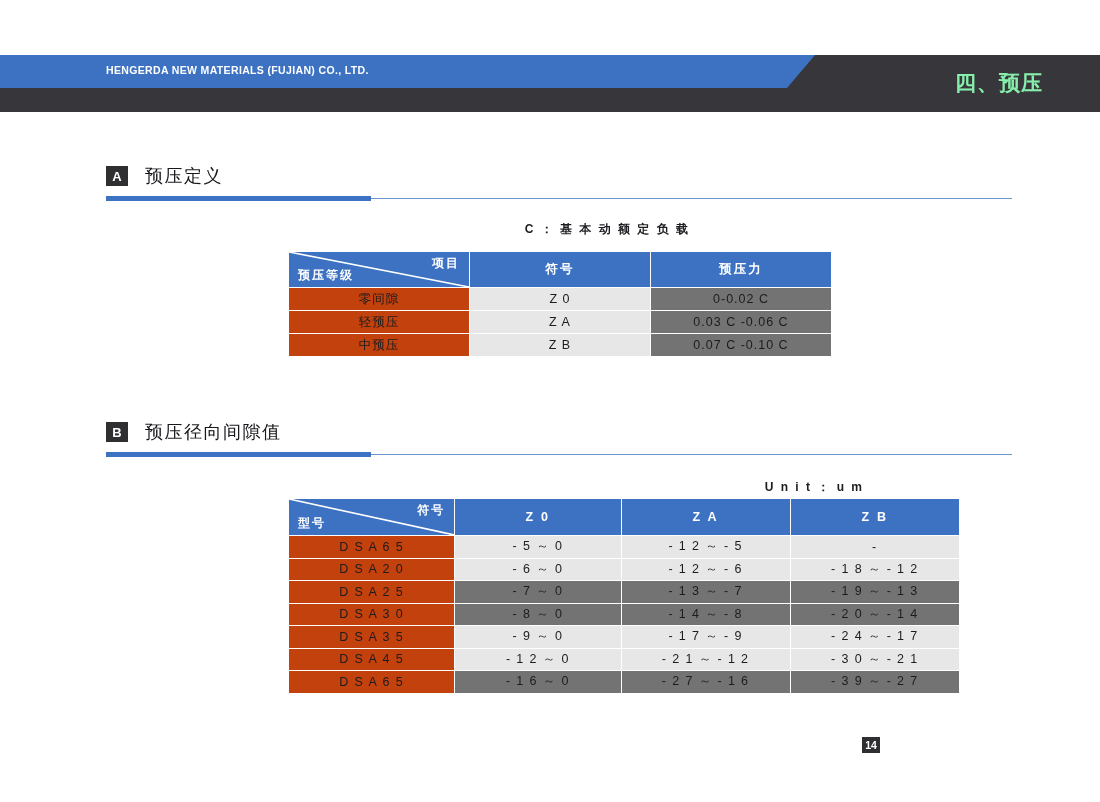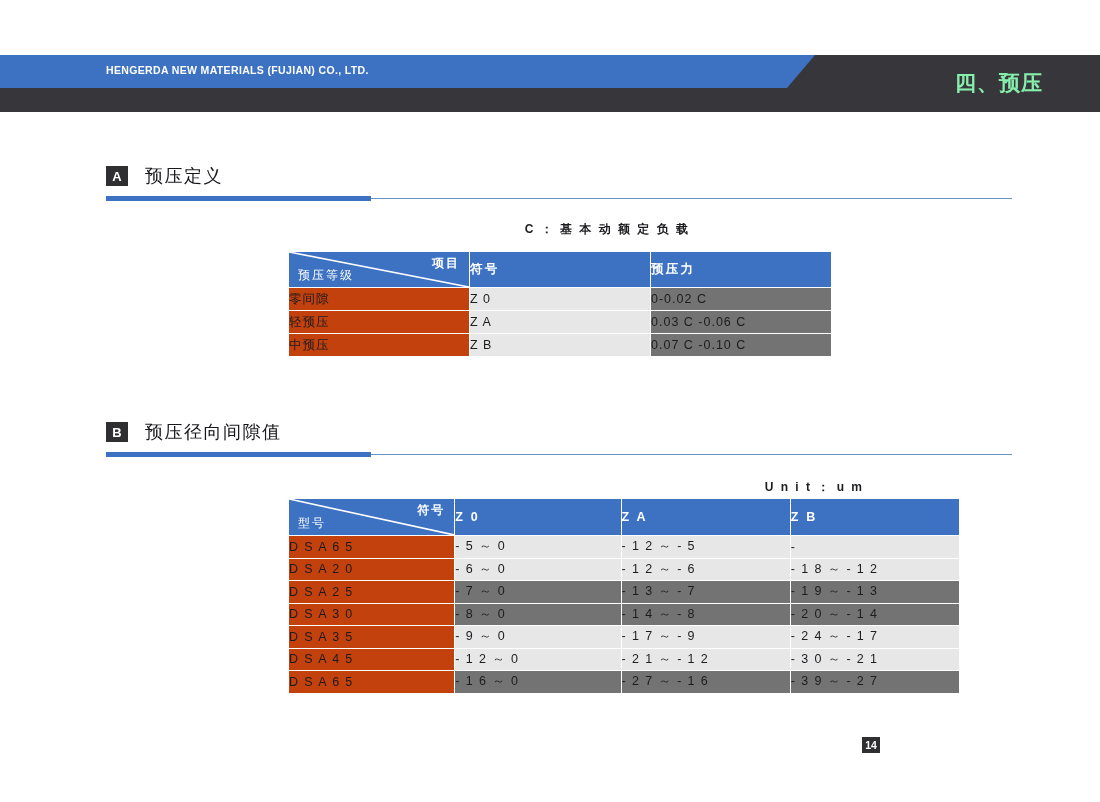--- a/index.html
+++ b/index.html
@@ -115,21 +115,21 @@
   
   table.grid {
     position: absolute;
     border-collapse: separate;
     border-spacing: 1px;
     background: #ffffff;
     table-layout: fixed;
   }
   table.grid th, table.grid td {
     padding: 0;
-    text-align: left;
+    text-align: center;
     vertical-align: middle;
     font-size: 12.5px;
     color: #1d1c20;
     letter-spacing: 1.4px;
     white-space: nowrap;
   }
   table.grid thead th {
     background: #3d72c2;
     color: #ffffff;
     font-weight: bold;
@@ -153,21 +153,21 @@
     right: 9px; top: 3px;
     font-size: 12px;
     font-weight: bold;
     letter-spacing: 2px;
     color: #ffffff;
   }
   th.corner .lbl-bl {
     position: absolute;
     left: 9px; bottom: 3px;
     font-size: 12px;
-    font-weight: normal;
+    font-weight: bold;
     letter-spacing: 2px;
     color: #ffffff;
   }
 
   td.rowhead {
     background: #c2410c;
     font-weight: normal;
   }
   td.cell-a { background: #e7e7e7; }
   td.cell-b { background: #737373; }

